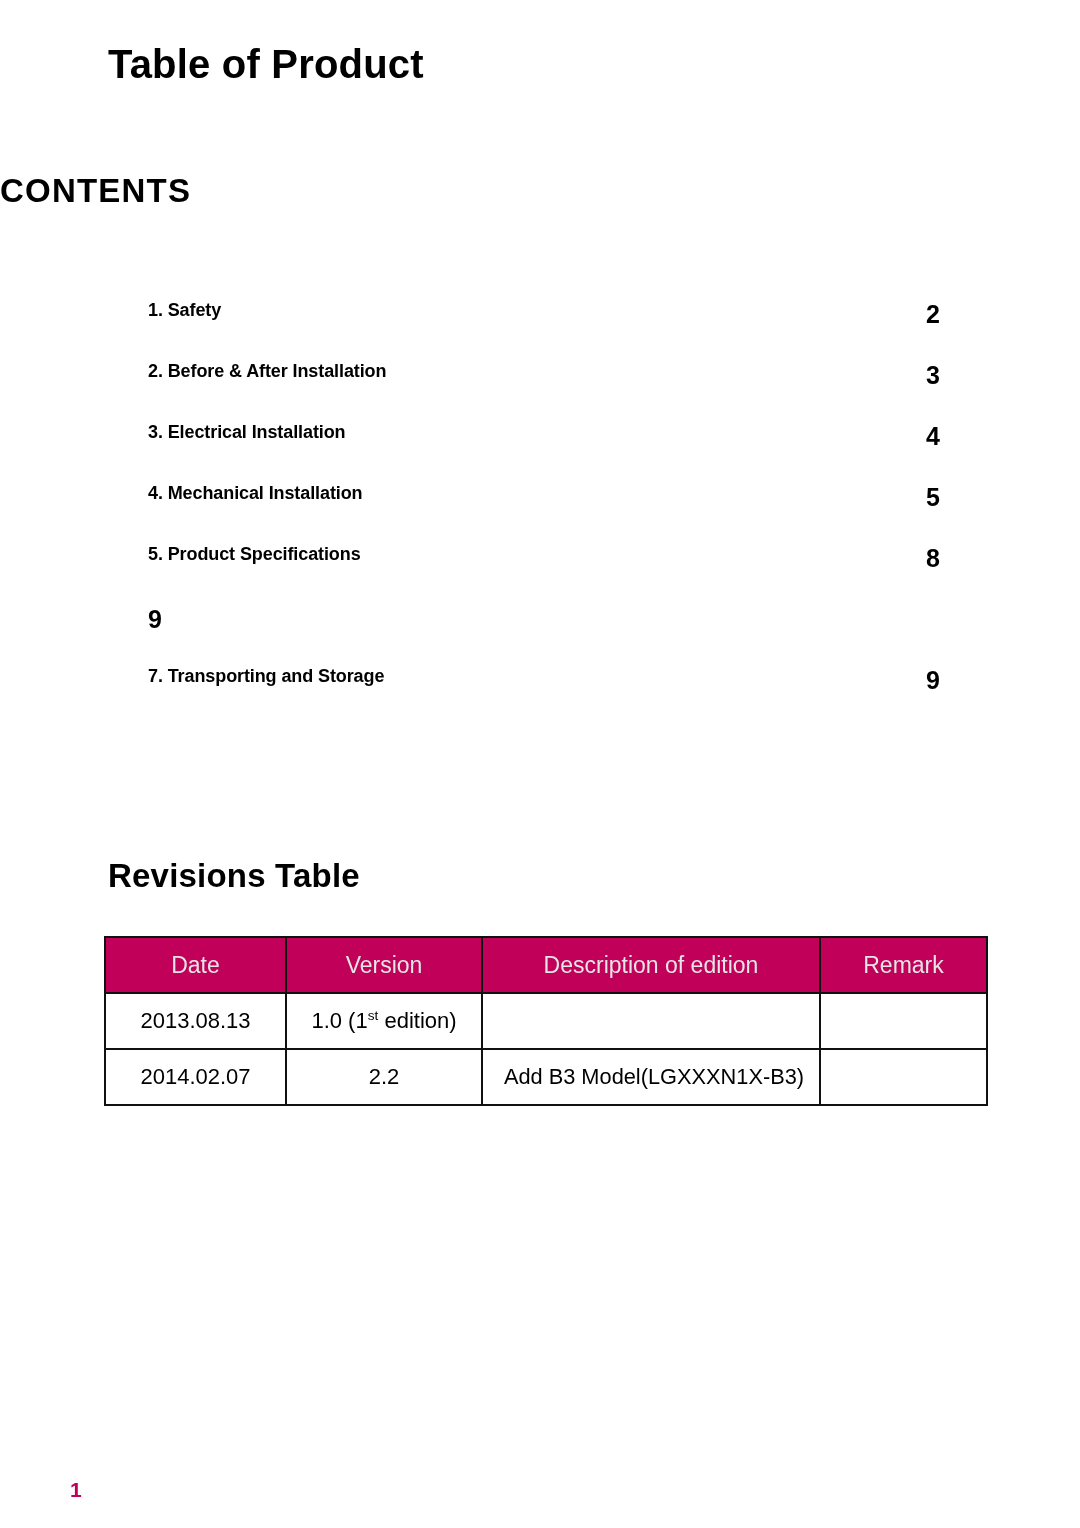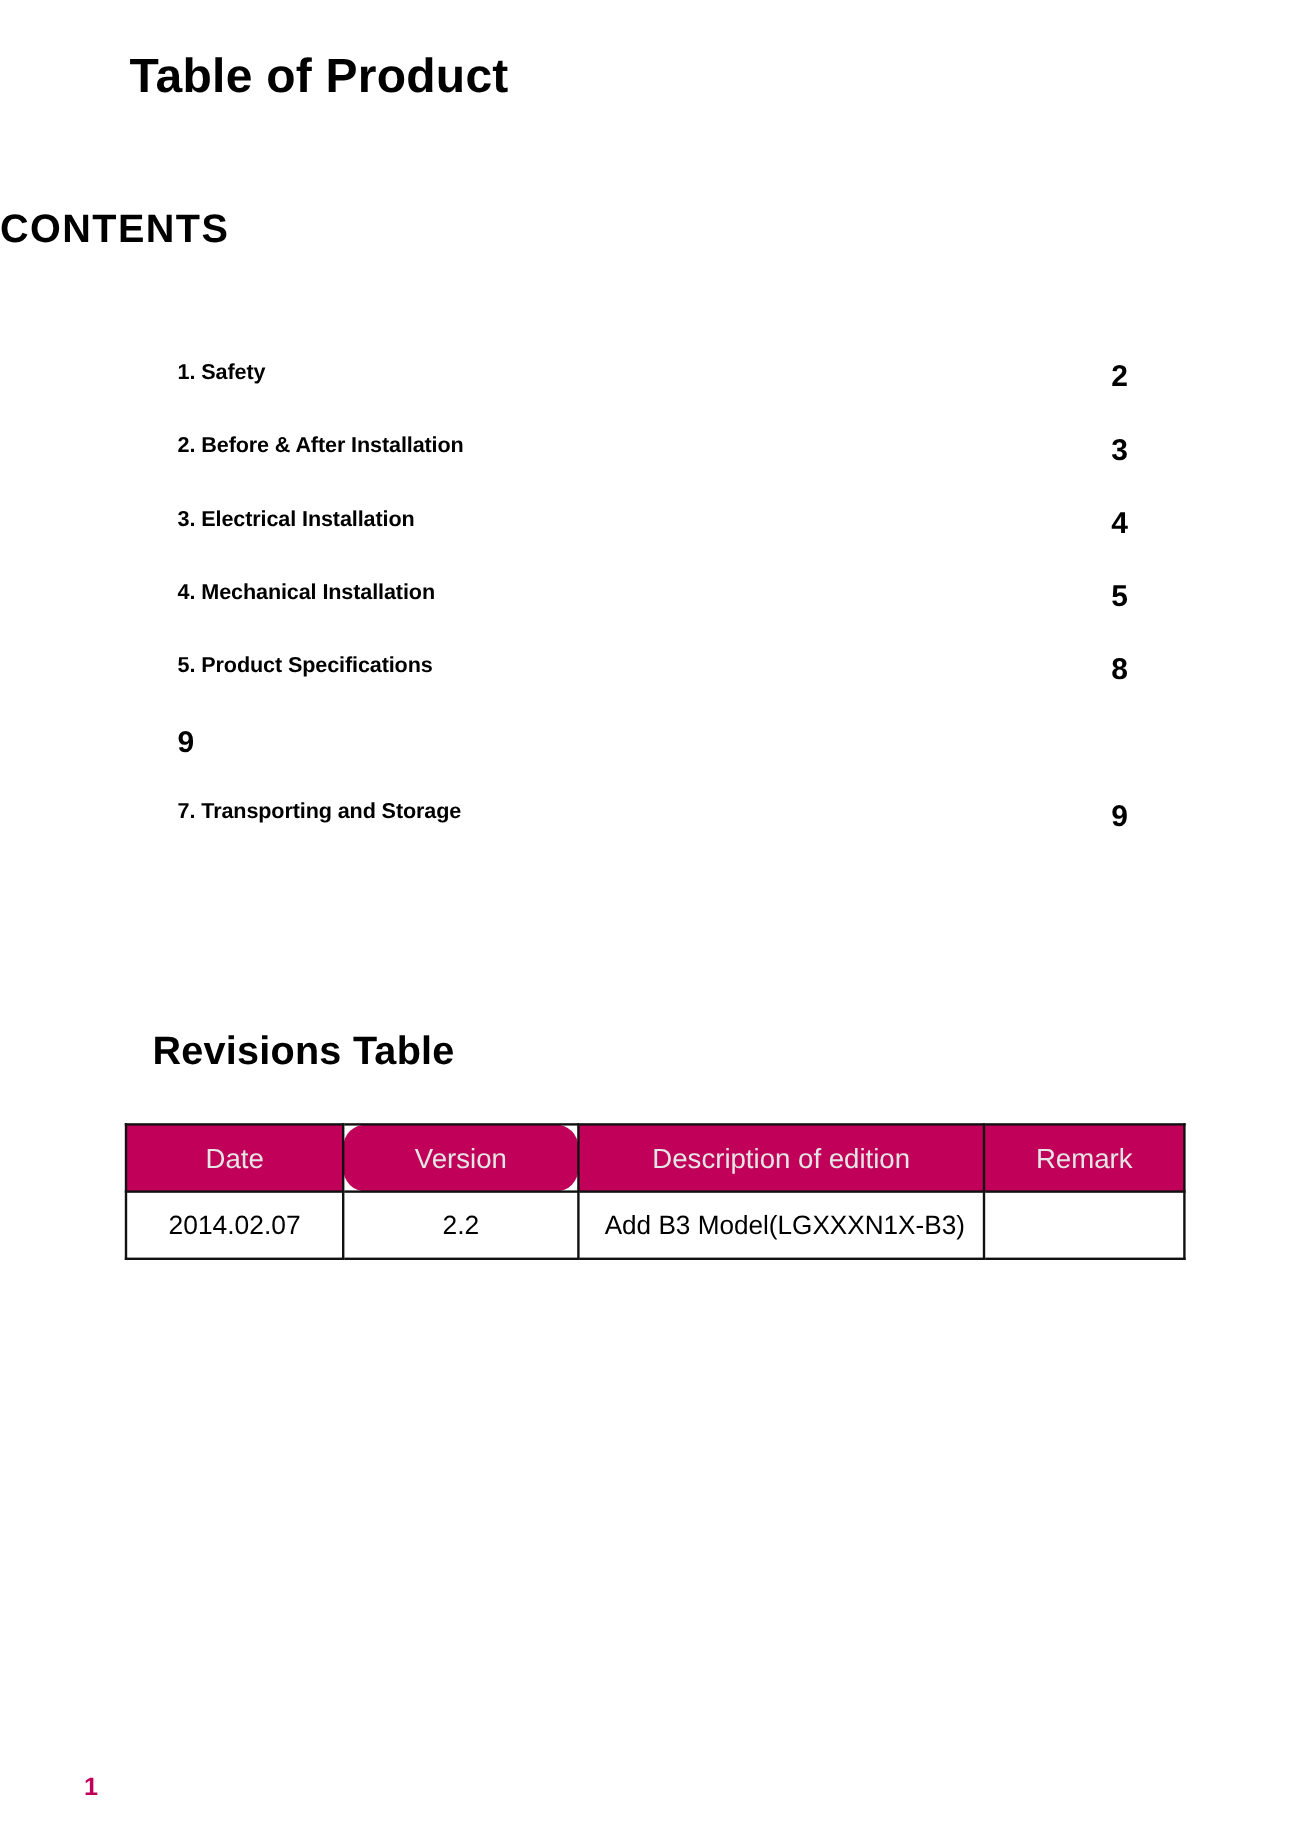--- a/index.html
+++ b/index.html
@@ -71,21 +71,20 @@
 
   
   .revisions-title {
     position: absolute;
     left: 108px;
     top: 857px;
     font-size: 33px;
     font-weight: bold;
     letter-spacing: 0.2px;
     white-space: nowrap;
-    margin-left: 19px;
   }
 
   
   .rev-table-wrap {
     position: absolute;
     left: 104px;
     top: 936px;
     width: 874px;
   }
   table.rev-table {
@@ -109,21 +108,21 @@
     font-weight: normal;
     font-size: 23px;
     text-align: center;
   }
   table.rev-table tbody td {
     background: #ffffff;
     color: #000000;
     height: 54px;
   }
   .col-date   { width: 179px; }
-  .col-ver    { width: 194px; border-radius: 19px; }
+  .col-ver    { width: 194px; }
   .col-desc   { width: 336px; }
   .col-remark { width: 165px; }
 
   .cell-inner {
     display: block;
     white-space: nowrap;
     overflow: visible;
   }
   .desc-overflow {
     display: block;
@@ -201,20 +200,34 @@
       <tr>
         <th class="col-date">Date</th>
         <th class="col-ver">Version</th>
         <th class="col-desc">Description of edition</th>
         <th class="col-remark">Remark</th>
       </tr>
     </thead>
     <tbody>
       <tr>
         <td class="col-date">
+          <span class="cell-inner">2013.08.13</span>
+        </td>
+        <td class="col-ver">
+          <span class="cell-inner"><span>1.0 (1</span><sup class="sup-st">st</sup><span> edition)</span></span>
+        </td>
+        <td class="col-desc">
+          <span class="cell-inner"></span>
+        </td>
+        <td class="col-remark">
+          <span class="cell-inner"></span>
+        </td>
+      </tr>
+      <tr>
+        <td class="col-date">
           <span class="cell-inner">2014.02.07</span>
         </td>
         <td class="col-ver">
           <span class="cell-inner"><span>2.2</span><sup class="sup-st"></sup><span></span></span>
         </td>
         <td class="col-desc">
           <span class="desc-overflow">Add B3 Model(LGXXXN1X-B3)</span>
         </td>
         <td class="col-remark">
           <span class="cell-inner"></span>

